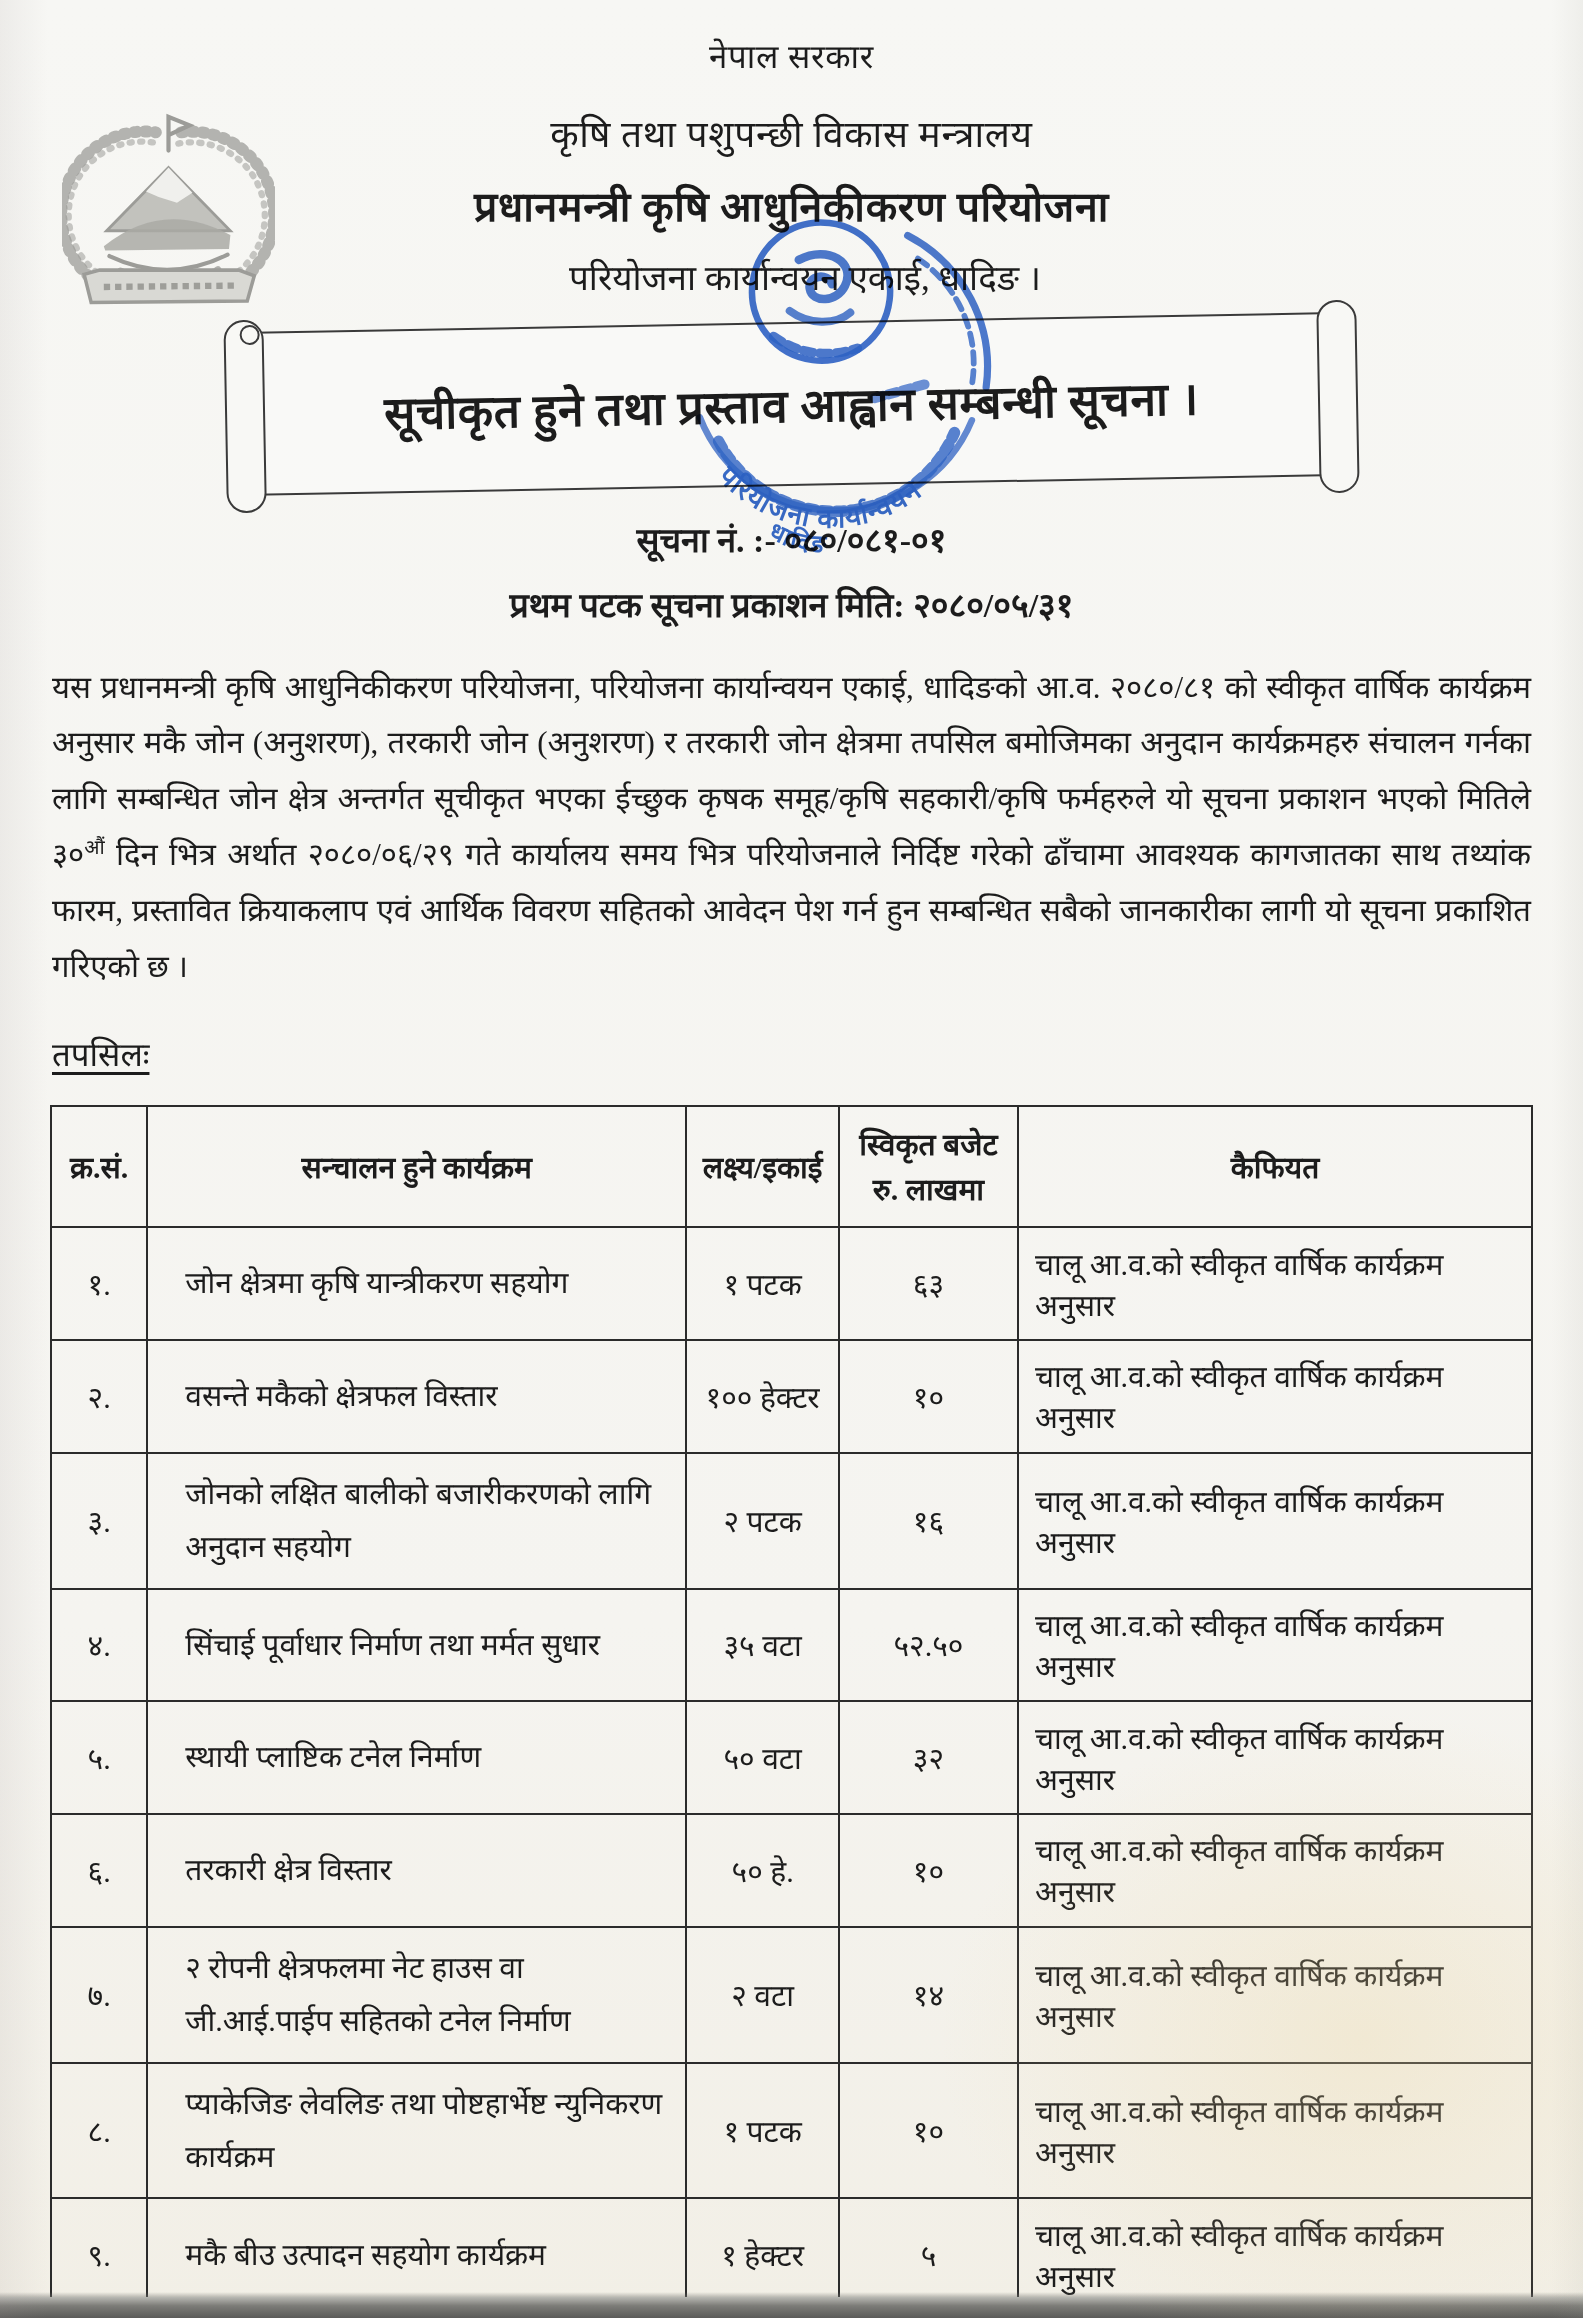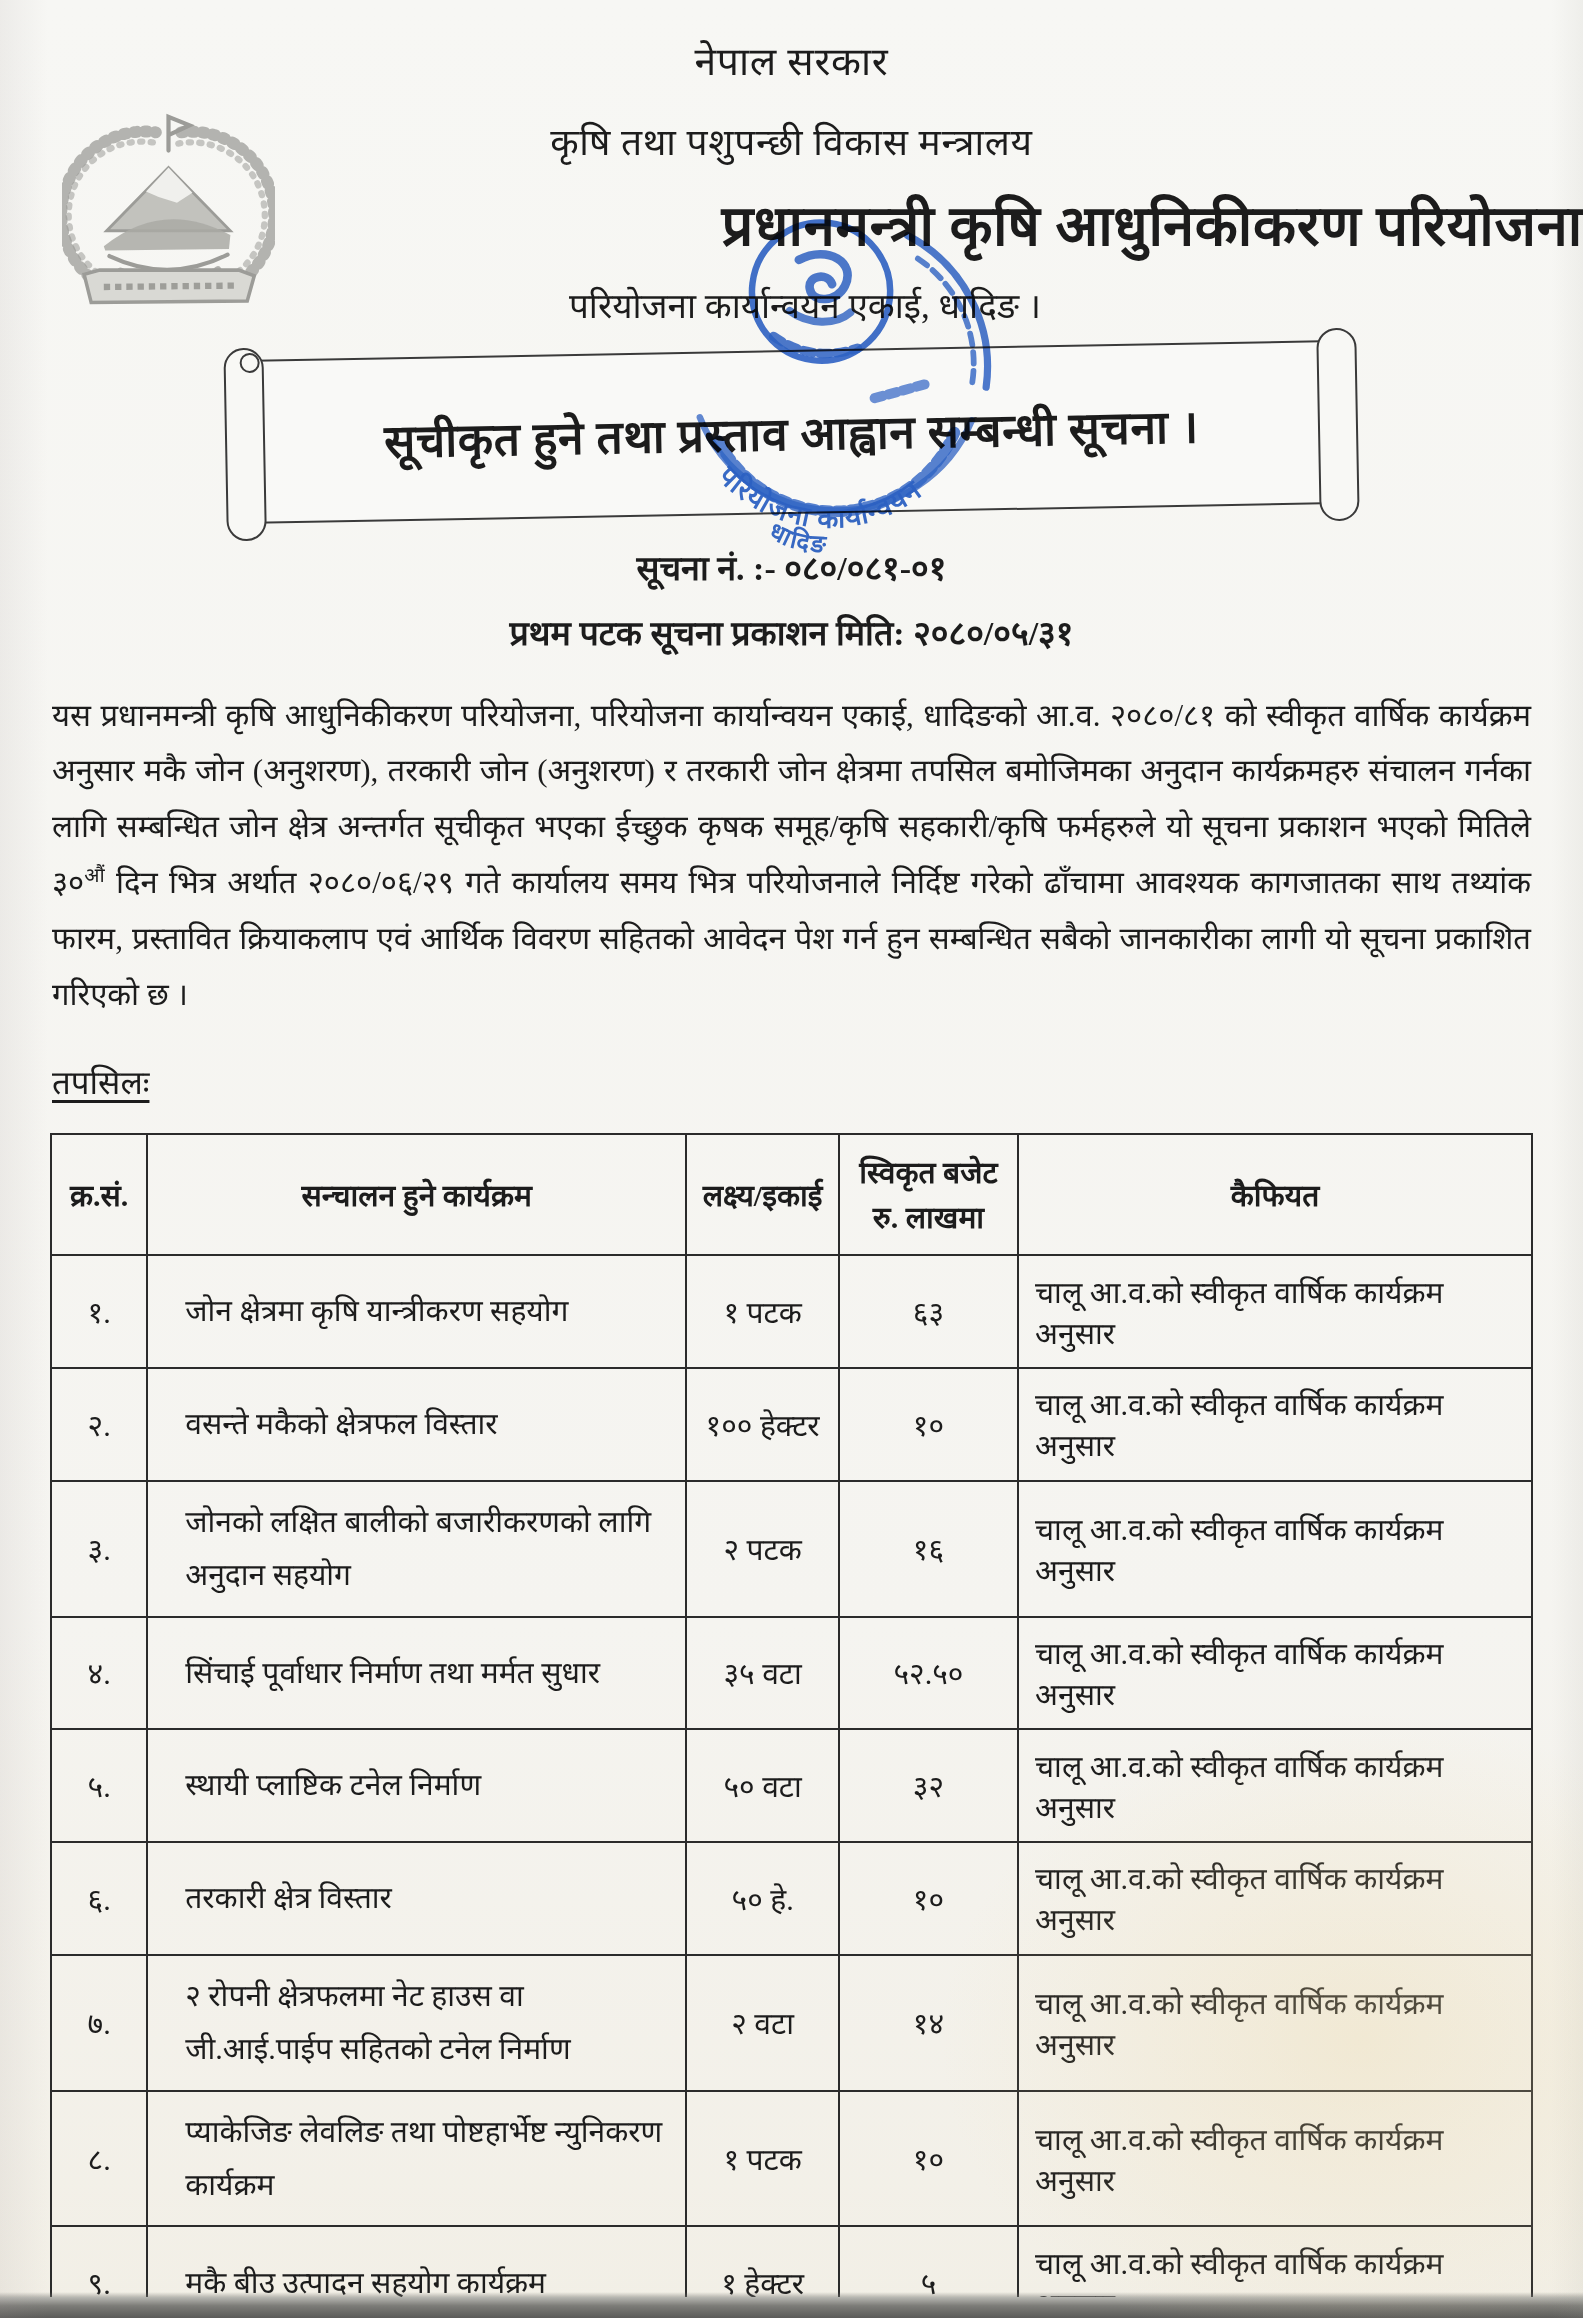--- a/index.html
+++ b/index.html
@@ -20,23 +20,23 @@
       linear-gradient(90deg, rgba(160,150,150,0.12) 0, rgba(160,150,150,0) 3%),
       linear-gradient(270deg, rgba(160,160,150,0.10) 0, rgba(160,160,150,0) 2%);
   }
   .bottom-strip{position:absolute;left:0;right:0;bottom:0;height:21.6px;
     background:linear-gradient(180deg,#b9b9b4 0,#7c7c78 40%,#585856 100%);}
   .bottom-strip::before{content:"";position:absolute;left:0;right:0;top:-5.8px;height:5.8px;
     background:linear-gradient(180deg,rgba(120,120,115,0) 0,rgba(120,120,115,.45) 100%);}
 
   
   .hdr{padding-top:33px;text-align:center;position:relative;z-index:2;}
-  .hdr-gov{font-size:39px;letter-spacing:0.7px;}
+  .hdr-gov{font-size:33px;letter-spacing:0.7px;}
   .hdr-min{font-size:37px;margin-top:29px;letter-spacing:0.7px;}
-  .hdr-proj{font-size:56px;font-weight:700;margin-top:19px;letter-spacing:0.7px;text-align:right;}
+  .hdr-proj{font-size:41px;font-weight:700;margin-top:19px;letter-spacing:0.7px;}
   .hdr-unit{font-size:35px;margin-top:20px;padding-left:27px;}
 
   .emblem{position:absolute;left:62px;top:107px;width:213px;height:225px;opacity:.85;}
 
   
   .stamp{position:absolute;left:661px;top:181px;width:360px;height:392px;
     mix-blend-mode:multiply;opacity:.92;transform:rotate(7deg);z-index:3;pointer-events:none;}
 
   
   .scrollbox{

